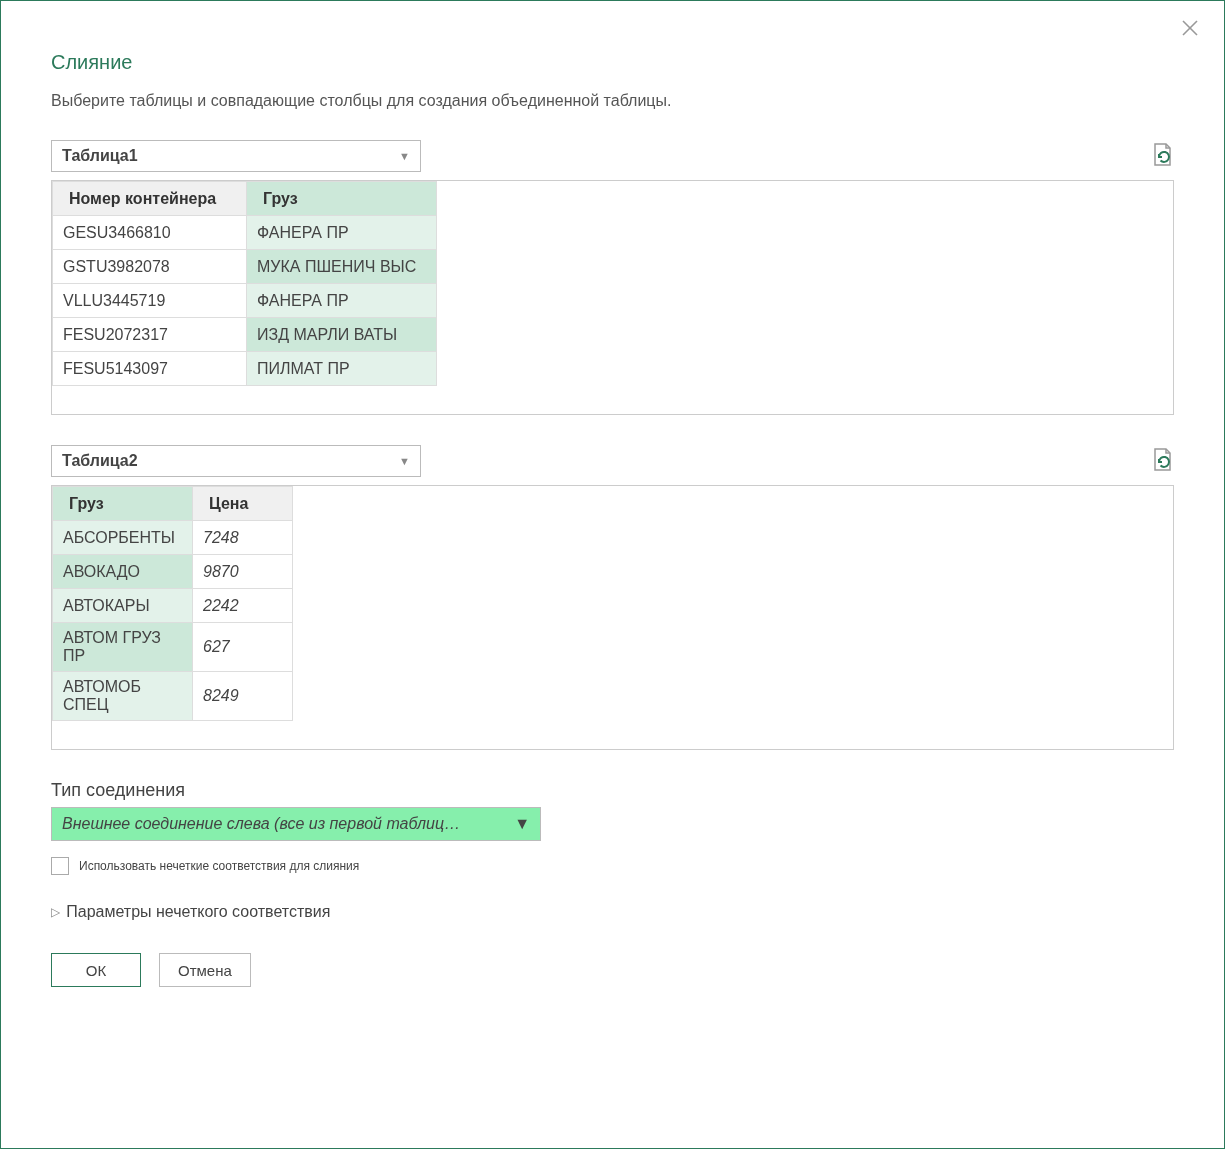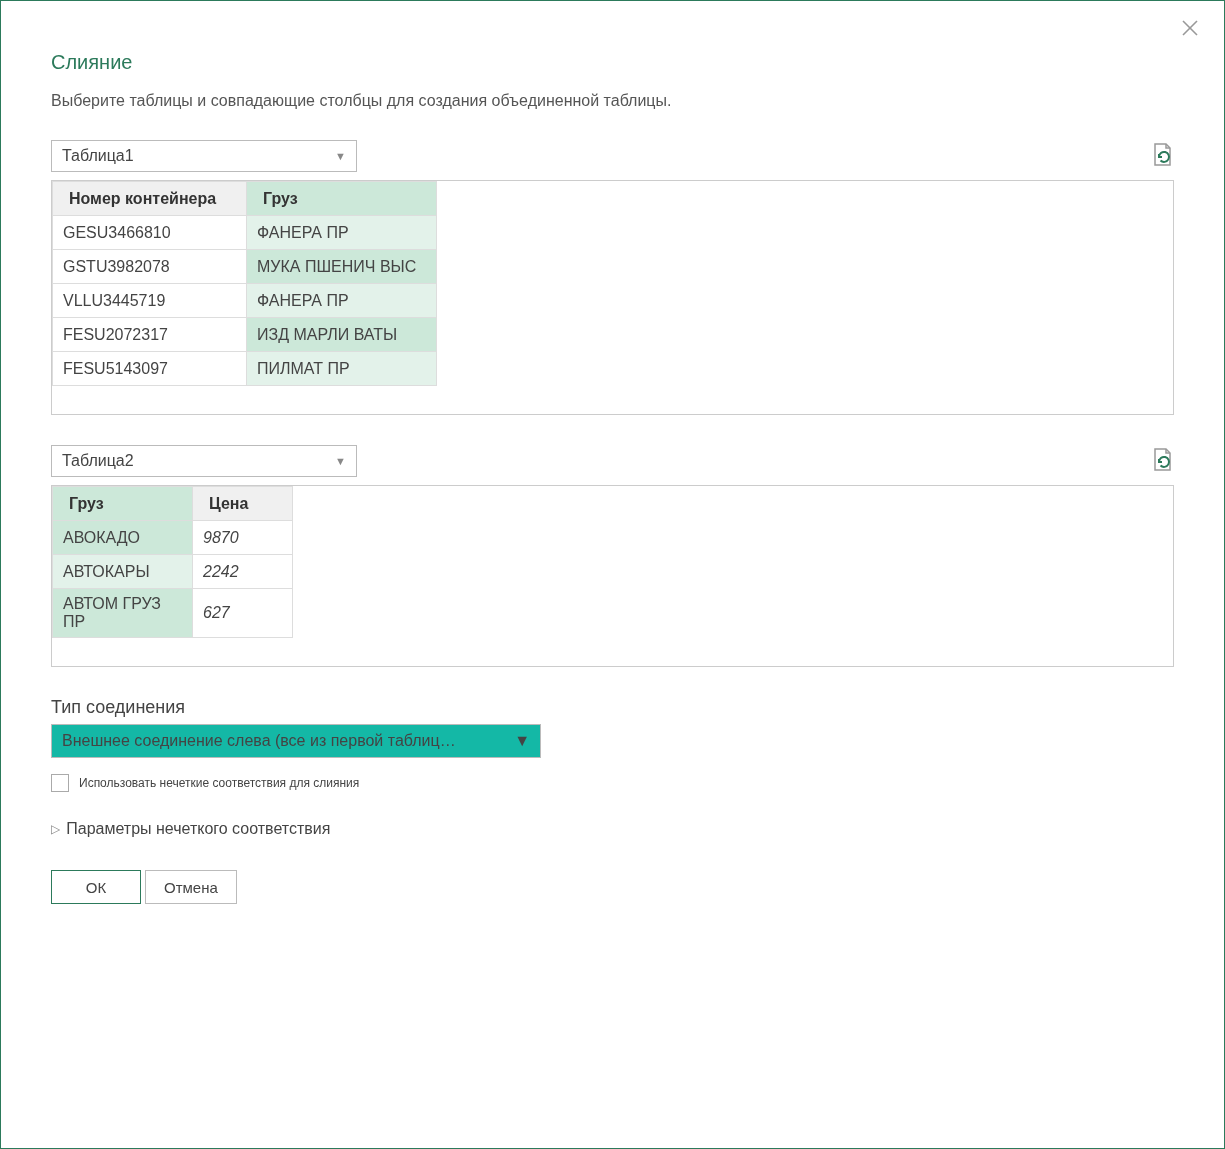--- a/index.html
+++ b/index.html
@@ -37,31 +37,32 @@
     color: #555;
     margin-bottom: 30px;
   }
   .selector-row {
     display: flex;
     align-items: center;
     justify-content: space-between;
     margin-bottom: 8px;
   }
   .dropdown {
-    width: 306px;
+    width: 370px;
     height: 32px;
     border: 1px solid #bbb;
     background: #fff;
     display: flex;
     align-items: center;
     justify-content: space-between;
     padding: 0 10px;
     font-size: 16px;
     color: #444;
     cursor: pointer;
+    font-weight: bold;
   }
   .dropdown .arrow {
     color: #888;
     font-size: 11px;
   }
   .refresh-btn {
     cursor: pointer;
     color: #888;
   }
   .refresh-btn svg { width: 24px; height: 28px; }
@@ -103,29 +104,30 @@
   .section-label {
     font-size: 18px;
     color: #444;
     margin-top: 4px;
     margin-bottom: 6px;
   }
   .join-dropdown {
     width: 490px;
     height: 34px;
     border: 1px solid #bbb;
-    background: #14b8a6;
+    background: #86efac;
     display: flex;
     align-items: center;
     justify-content: space-between;
     padding: 0 10px;
     font-size: 16px;
     color: #444;
     cursor: pointer;
     margin-bottom: 16px;
+    font-style: italic;
   }
   .checkbox-row {
     display: flex;
     align-items: center;
     gap: 10px;
     font-size: 12px;
     margin-bottom: 28px;
   }
   .checkbox-box {
     width: 18px;
@@ -150,21 +152,21 @@
     justify-content: space-between;
   }
   .status {
     display: flex;
     align-items: center;
     gap: 12px;
     font-size: 16px;
     color: #444;
   }
   .status svg { width: 22px; height: 22px; }
-  .buttons { display: flex; gap: 4px; }
+  .buttons { display: flex; gap: 18px; }
   .btn {
     min-width: 90px;
     height: 34px;
     border: 1px solid #bbb;
     background: #fff;
     font-size: 15px;
     color: #444;
     display: inline-flex;
     align-items: center;
     justify-content: center;
@@ -257,30 +259,38 @@
   <div class="preview">
     <table class="preview-table">
       <thead>
         <tr>
           <th class="t2-col0 hl-header">Груз</th>
           <th class="t2-col1">Цена</th>
         </tr>
       </thead>
       <tbody>
         <tr>
+          <td class="hl-cell-alt">АБСОРБЕНТЫ</td>
+          <td class="price">7248</td>
+        </tr>
+        <tr>
           <td class="hl-cell">АВОКАДО</td>
           <td class="price">9870</td>
         </tr>
         <tr>
           <td class="hl-cell-alt">АВТОКАРЫ</td>
           <td class="price">2242</td>
         </tr>
         <tr>
           <td class="hl-cell">АВТОМ ГРУЗ ПР</td>
           <td class="price">627</td>
+        </tr>
+        <tr>
+          <td class="hl-cell-alt">АВТОМОБ СПЕЦ</td>
+          <td class="price">8249</td>
         </tr>
       </tbody>
     </table>
     <div class="preview-body-pad"></div>
   </div>
 
   <div class="section-label">Тип соединения</div>
   <div class="join-dropdown">
     <span>Внешнее соединение слева (все из первой таблиц…</span>
     <span class="arrow">▼</span>

